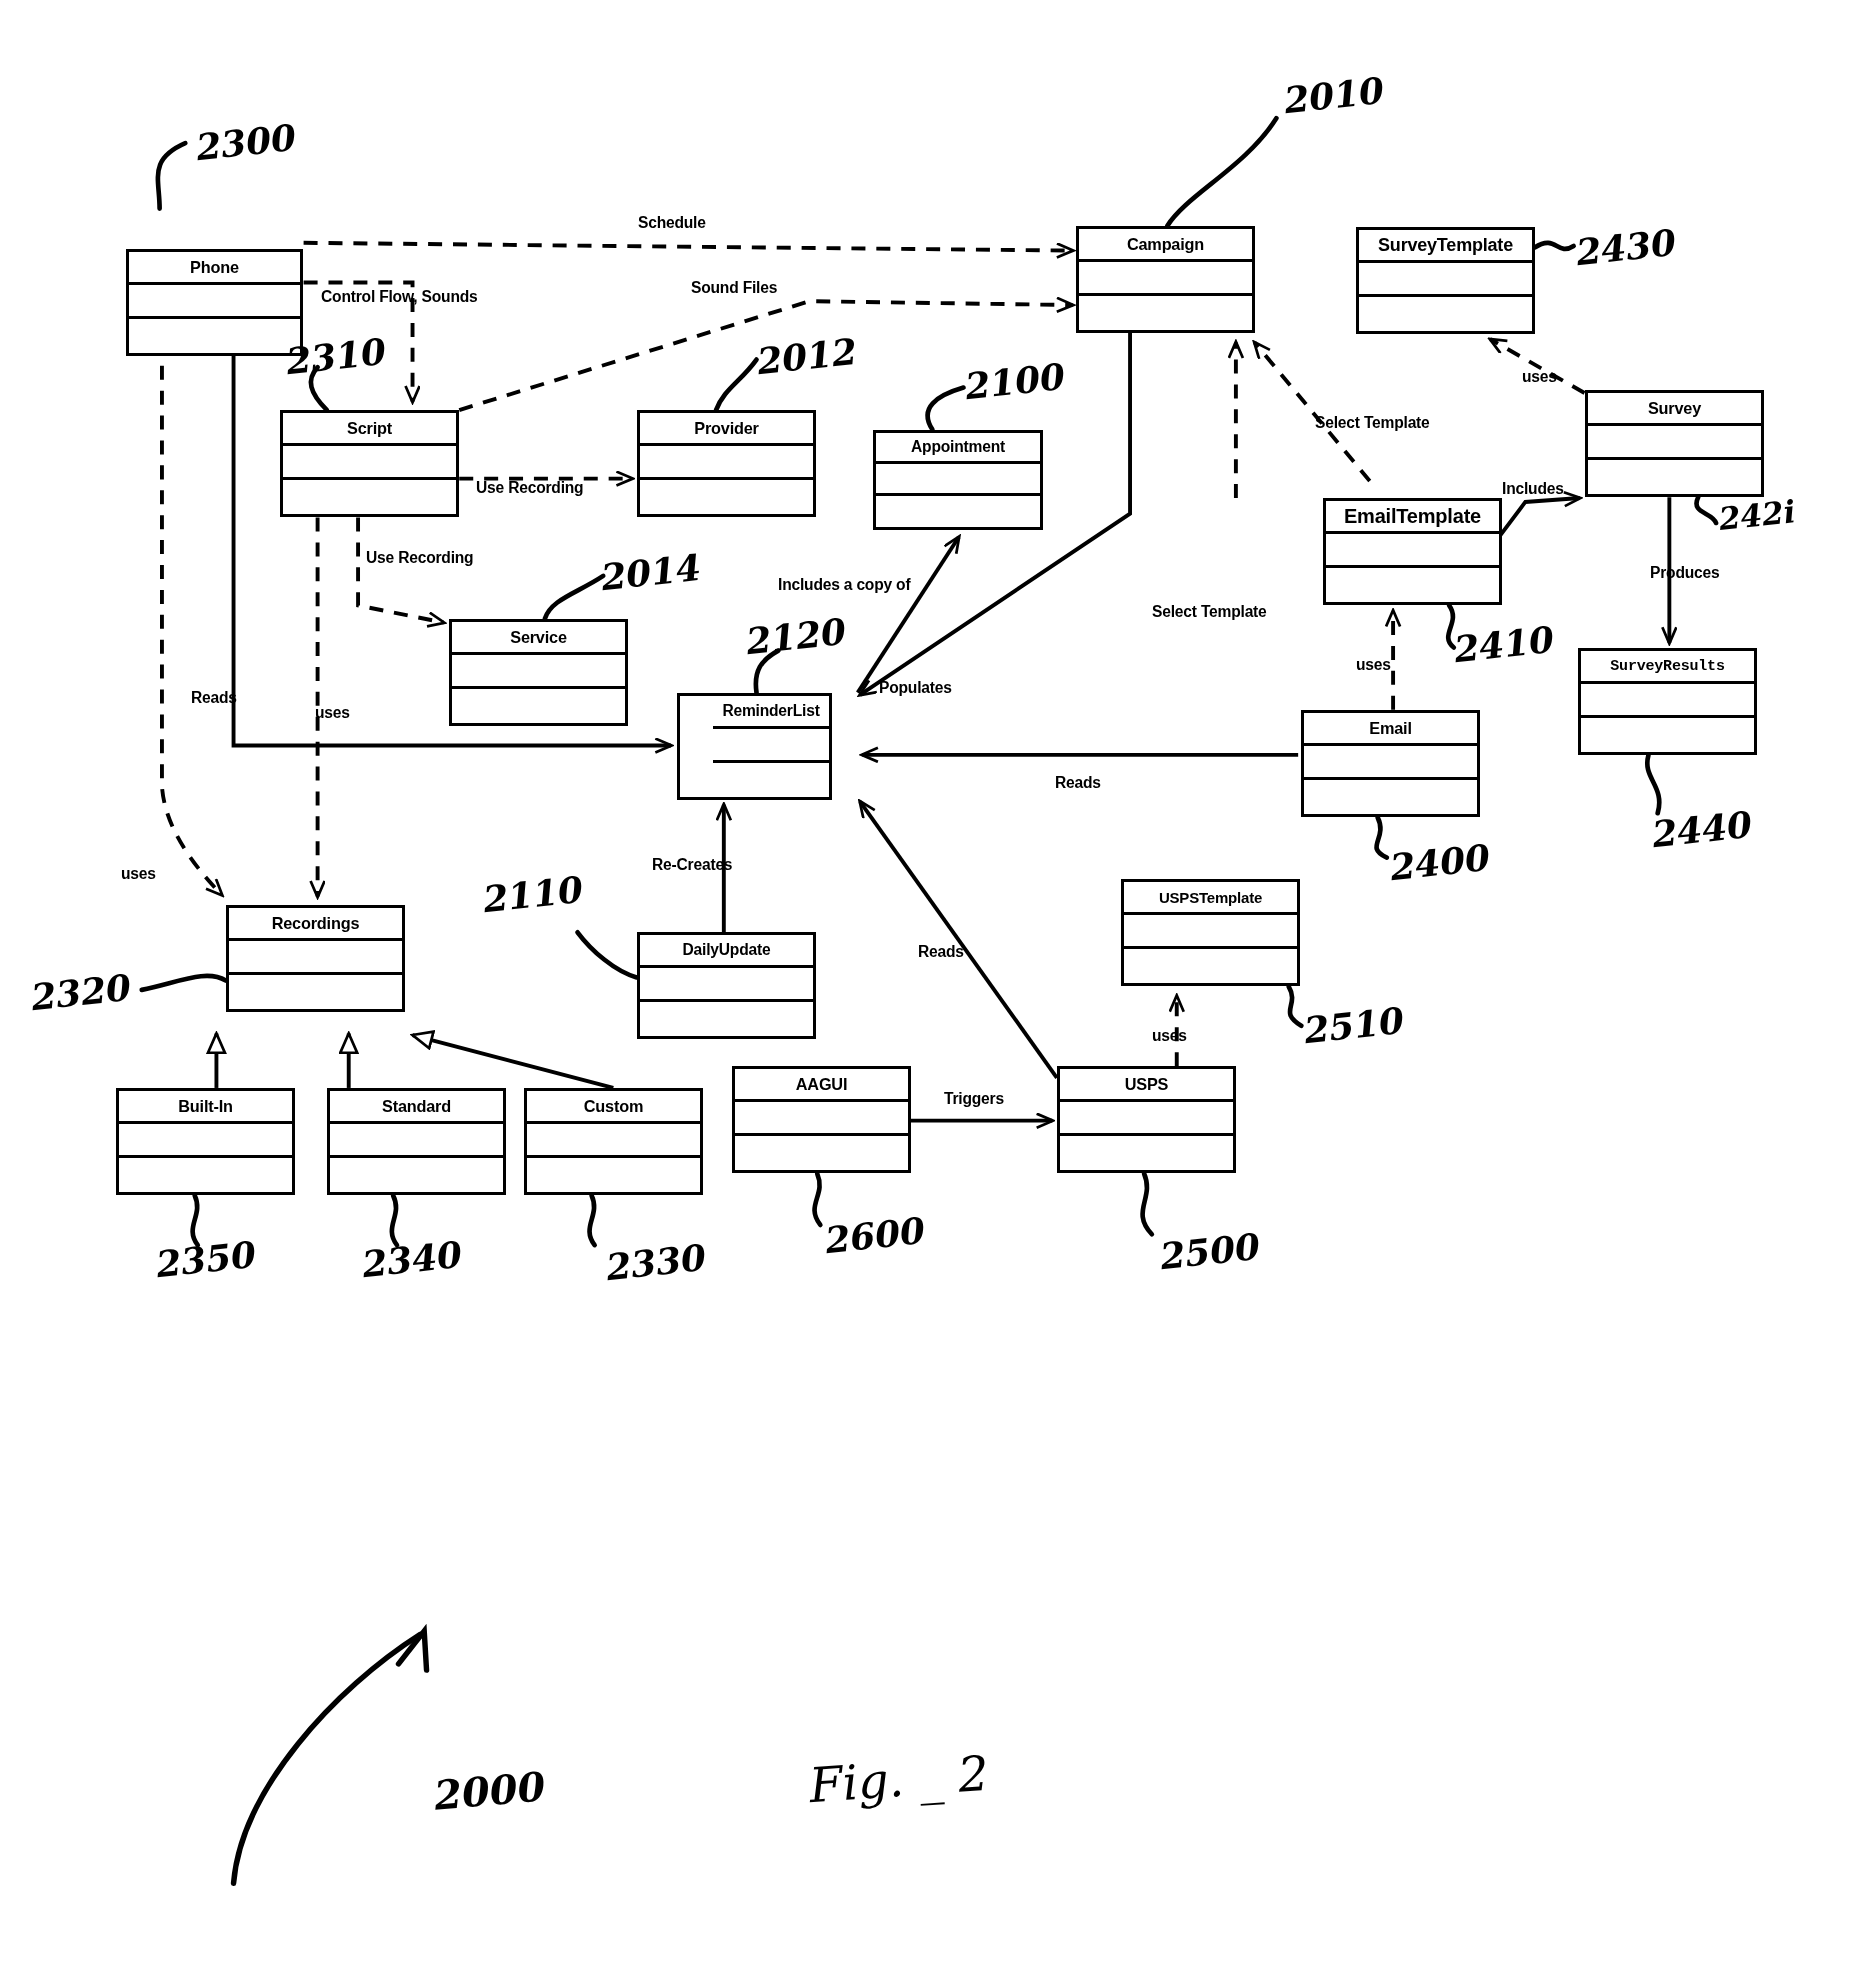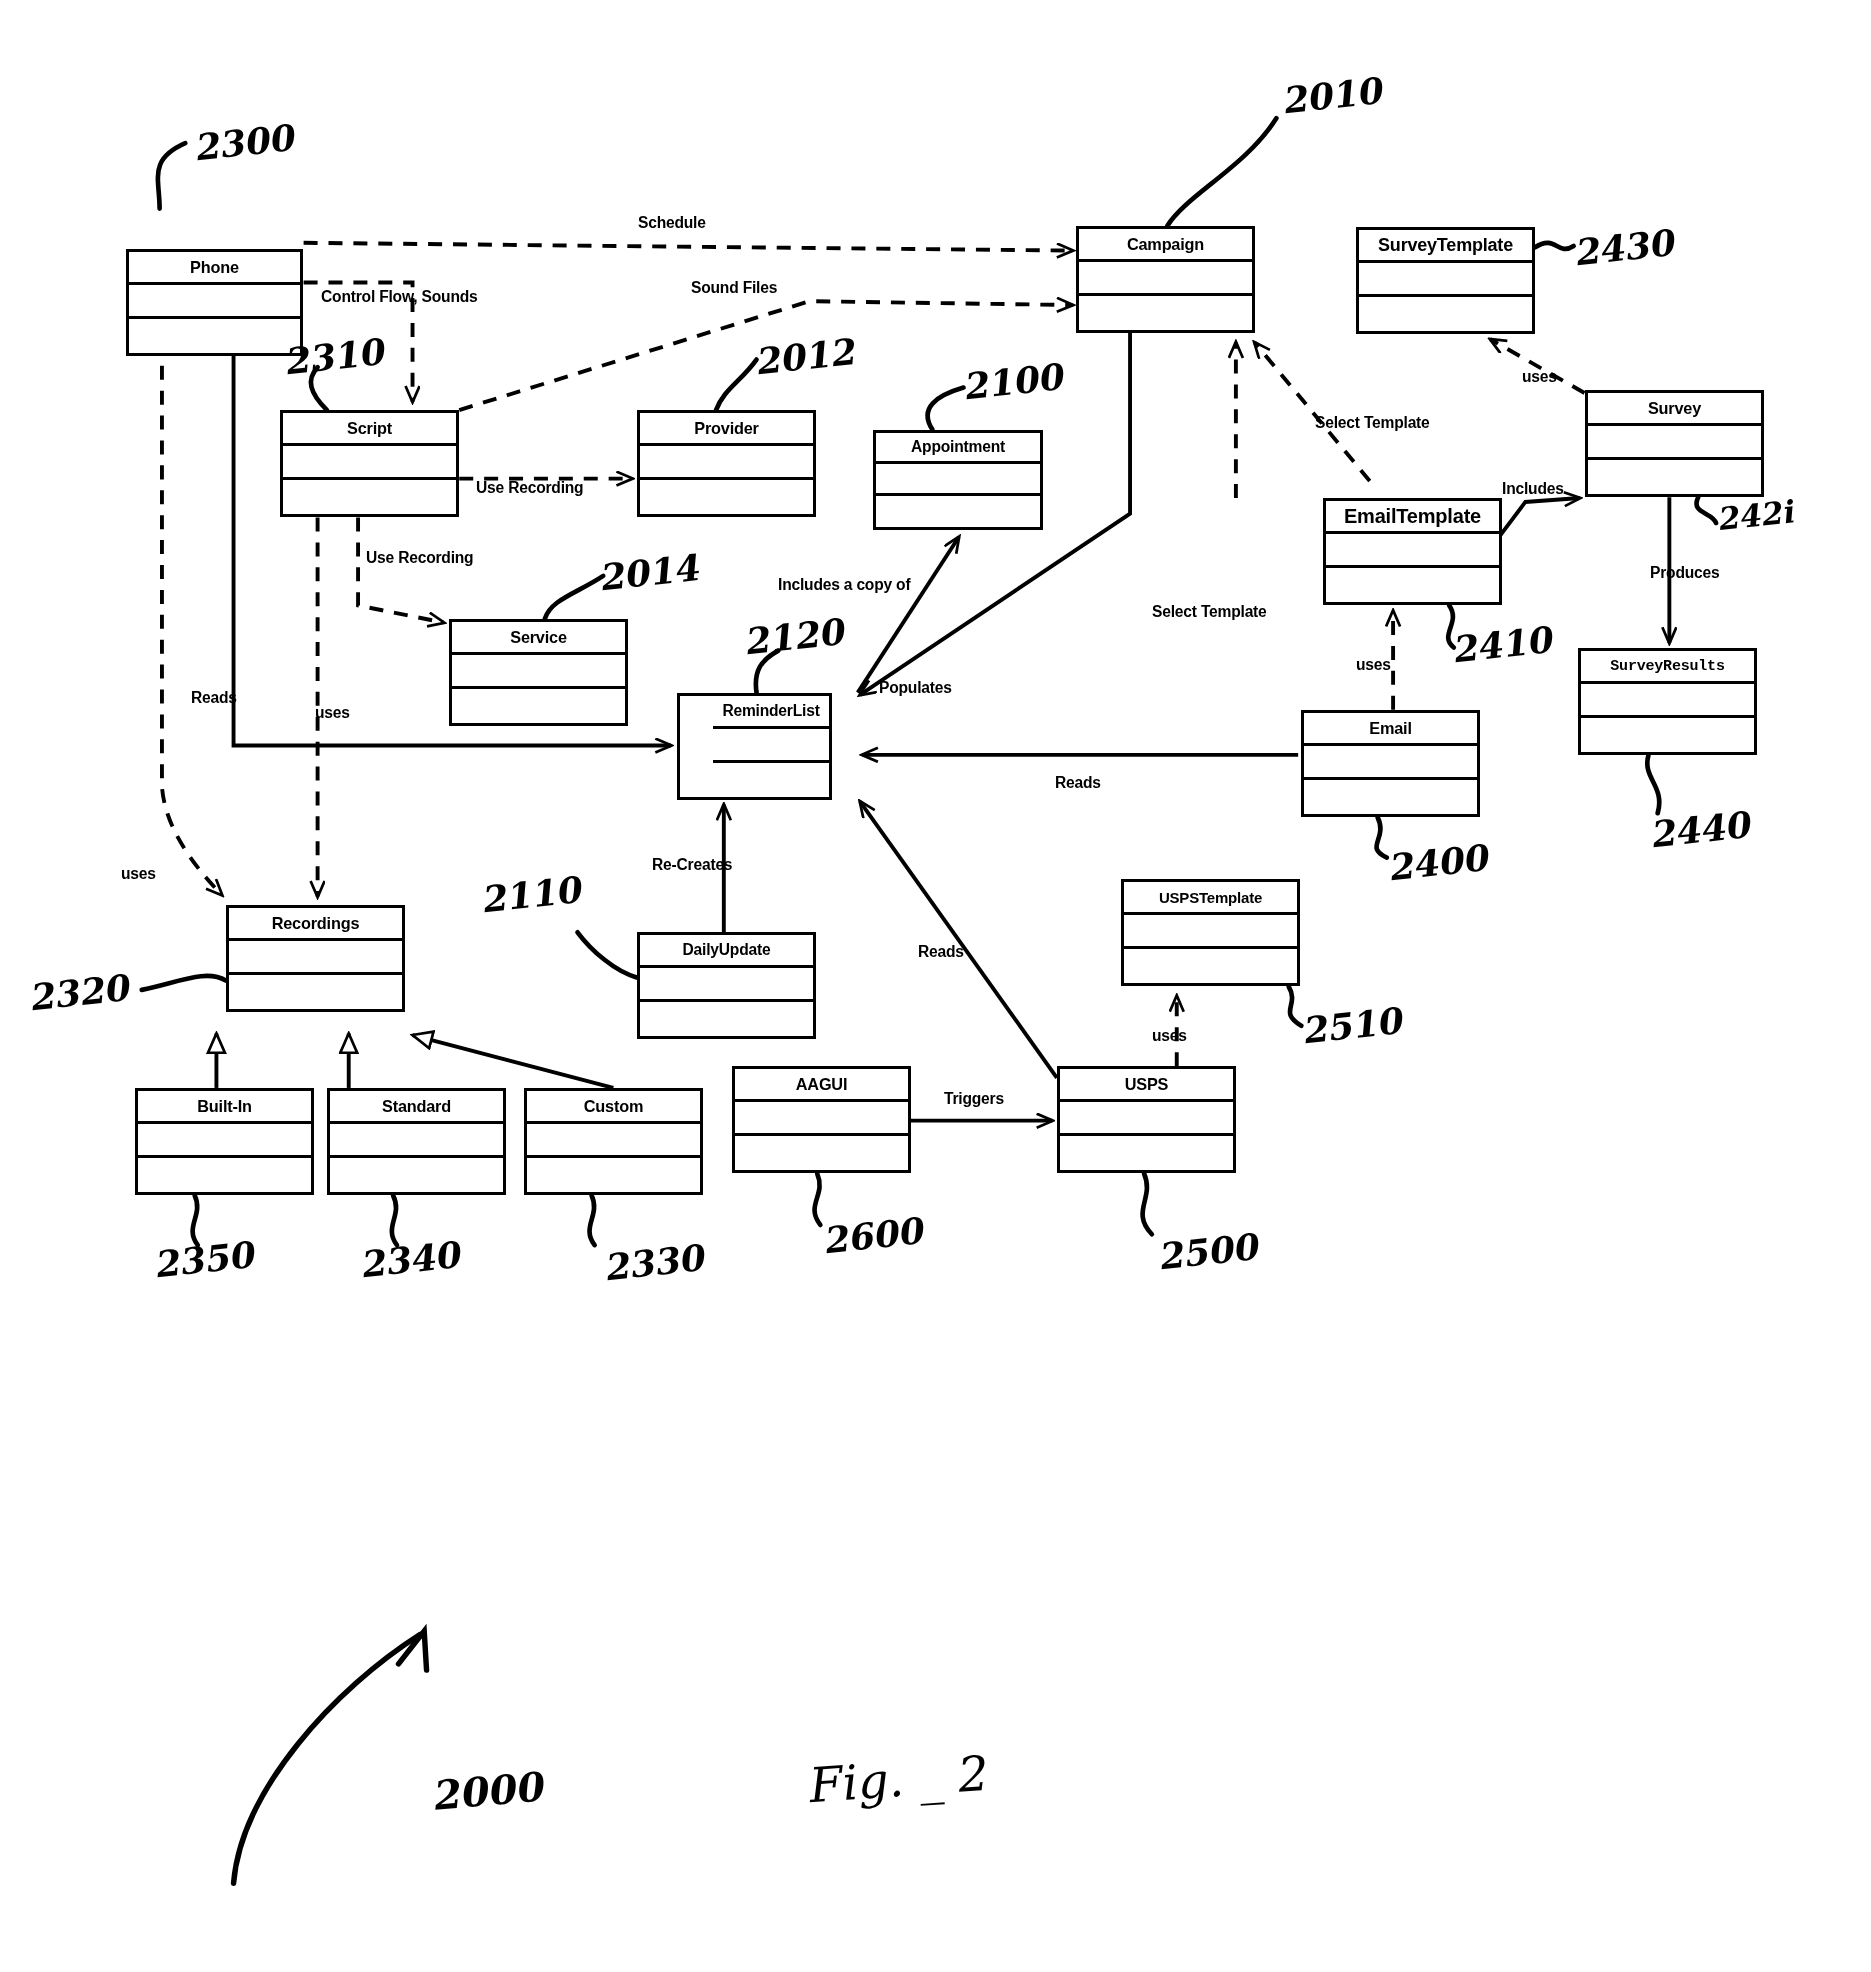--- a/index.html
+++ b/index.html
@@ -204,21 +204,21 @@
     <div class="row"></div>
     <div class="row last"></div>
   </div>
 
   <div class="uml-box" style="left:637px;top:932px;width:179px;height:107px;">
     <div class="title" style="font-size:15.6px;">DailyUpdate</div>
     <div class="row"></div>
     <div class="row last"></div>
   </div>
 
-  <div class="uml-box" style="left:135px;top:1088px;width:179px;height:107px;text-align:right;">
+  <div class="uml-box" style="left:116px;top:1088px;width:179px;height:107px;text-align:right;">
     <div class="title">Built-In</div>
     <div class="row"></div>
     <div class="row last"></div>
   </div>
 
   <div class="uml-box" style="left:327px;top:1088px;width:179px;height:107px;">
     <div class="title">Standard</div>
     <div class="row"></div>
     <div class="row last"></div>
   </div>

